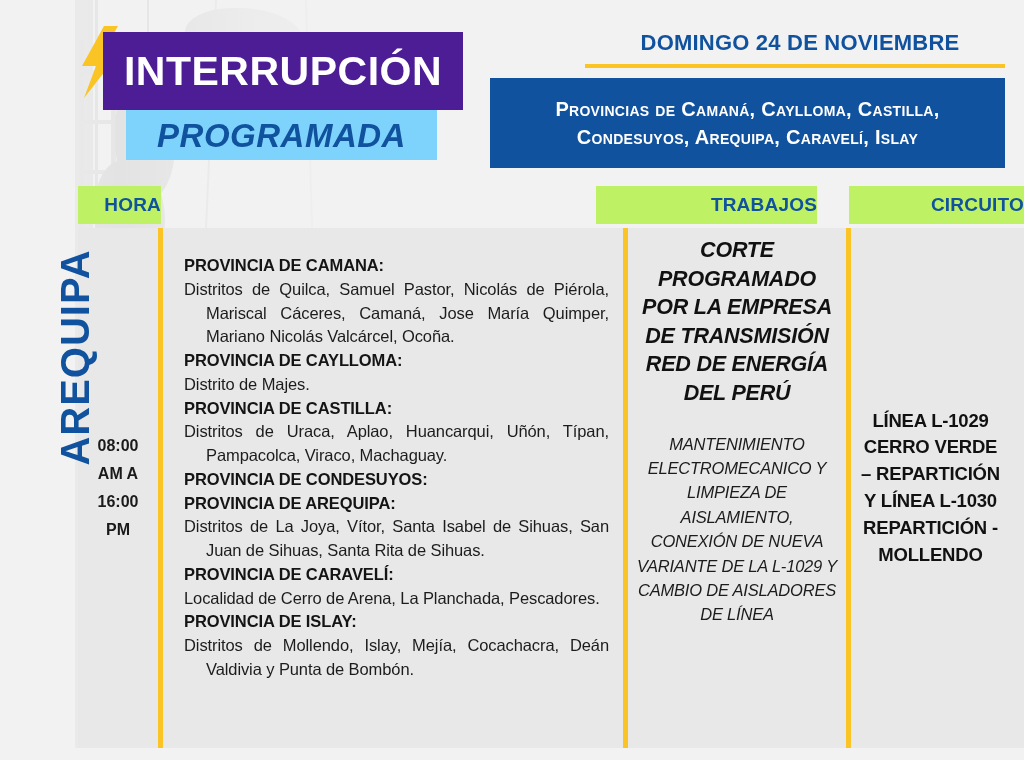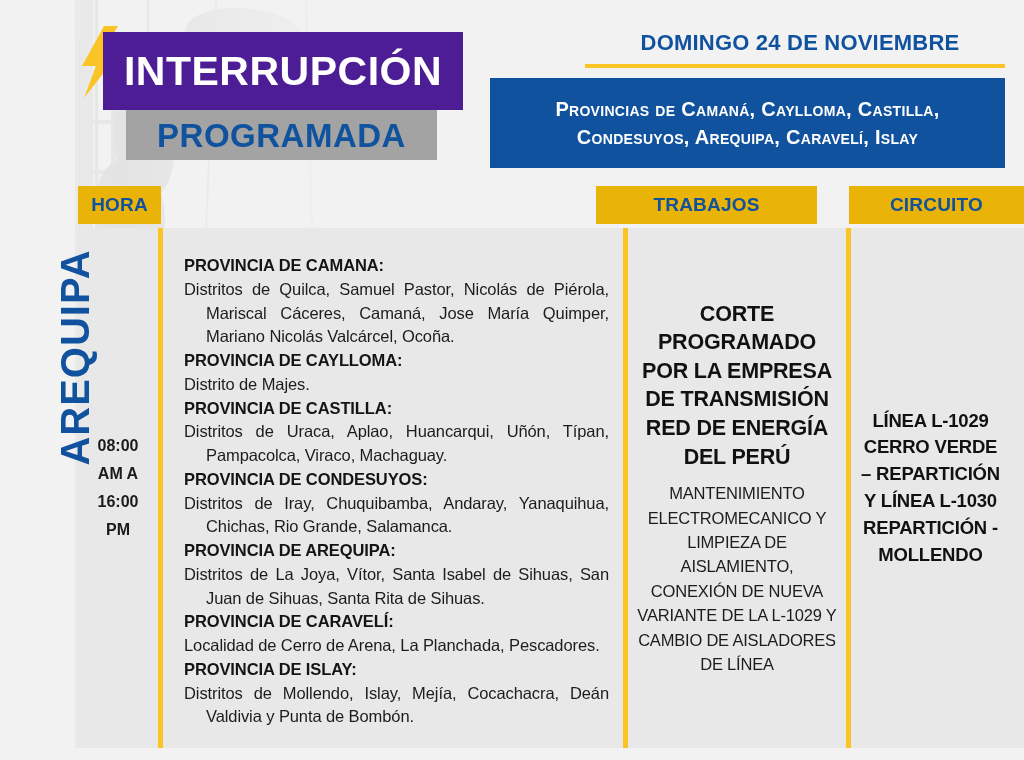--- a/index.html
+++ b/index.html
@@ -95,25 +95,26 @@
     font-size: 41px;
     font-weight: bold;
     letter-spacing: .5px;
     line-height: 1;
     white-space: nowrap;
   }
   #title-yellow {
     position: absolute;
     left: 126px; top: 110px;
     width: 311px; height: 50px;
-    background: #a3a3a3;
+    background: #7dd3fc;
     z-index: 4;
     display: flex;
     align-items: center;
     justify-content: center;
+    font-style: italic;
   }
   #title-yellow .t {
     color: #10529e;
     font-size: 33px;
     font-weight: bold;
     letter-spacing: .5px;
     line-height: 1;
     white-space: nowrap;
   }
 
@@ -189,24 +190,24 @@
   }
   #thead {
     position: absolute;
     left: 0; top: 0;
     width: 946px; height: 38px;
   }
   .th {
     position: absolute;
     top: 0;
     height: 38px;
-    background: #eab308;
-    display: flex;
-    align-items: center;
-    justify-content: center;
+    background: #bef264;
+    display: flex;
+    align-items: center;
+    justify-content: flex-end;
   }
   .th .t {
     color: #10529e;
     font-size: 19px;
     font-weight: bold;
     letter-spacing: .2px;
     white-space: nowrap;
   }
   #th-hora     { left: 0px;   width: 83px; }
   #th-donde    { left: 86px;  width: 458px; }
@@ -281,38 +282,38 @@
   
   #cell-trabajos {
     position: absolute;
     left: 550px; top: 0;
     width: 218px; height: 520px;
     box-sizing: border-box;
     padding: 8px 8px;
     display: flex;
     flex-direction: column;
     align-items: center;
-    justify-content: center;
+    font-style: italic;
   }
   #trabajos-main {
     color: #111111;
     font-size: 21.5px;
     font-weight: bold;
     line-height: 1.33;
     text-align: center;
     letter-spacing: -.2px;
   }
   #trabajos-sub {
     color: #1c1c1c;
     font-size: 16.5px;
     font-weight: normal;
     line-height: 1.48;
     text-align: center;
     letter-spacing: -.2px;
-    margin-top: 10px;
+    margin-top: 24px;
   }
 
   
   #cell-circuito {
     position: absolute;
     left: 773px; top: 0;
     width: 159px; height: 520px;
     box-sizing: border-box;
     padding: 8px 6px;
     display: flex;
@@ -424,21 +425,20 @@
     </div>
 
     <div id="cell-donde">
         <div class="prov-head">PROVINCIA DE CAMANA:</div>
         <div class="prov-body">Distritos de Quilca, Samuel Pastor, Nicolás de Piérola, Mariscal Cáceres, Camaná, Jose María Quimper, Mariano Nicolás Valcárcel, Ocoña.</div>
         <div class="prov-head">PROVINCIA DE CAYLLOMA:</div>
         <div class="prov-body nojust">Distrito de Majes.</div>
         <div class="prov-head">PROVINCIA DE CASTILLA:</div>
         <div class="prov-body">Distritos de Uraca, Aplao, Huancarqui, Uñón, Típan, Pampacolca, Viraco, Machaguay.</div>
         <div class="prov-head">PROVINCIA DE CONDESUYOS:</div>
-        <div class="prov-body">Distritos de Iray, Chuquibamba, Andaray, Yanaquihua, Chichas, Rio Grande, Salamanca.</div>
         <div class="prov-head">PROVINCIA DE AREQUIPA:</div>
         <div class="prov-body">Distritos de La Joya, Vítor, Santa Isabel de Sihuas, San Juan de Sihuas, Santa Rita de Sihuas.</div>
         <div class="prov-head">PROVINCIA DE CARAVELÍ:</div>
         <div class="prov-body nojust">Localidad de Cerro de Arena, La Planchada, Pescadores.</div>
         <div class="prov-head">PROVINCIA DE ISLAY:</div>
         <div class="prov-body">Distritos de Mollendo, Islay, Mejía, Cocachacra, Deán Valdivia y Punta de Bombón.</div>
       </div>
 
     <div id="cell-trabajos">
       <div id="trabajos-main">CORTE PROGRAMADO POR LA EMPRESA DE TRANSMISIÓN RED DE ENERGÍA DEL PERÚ</div>

